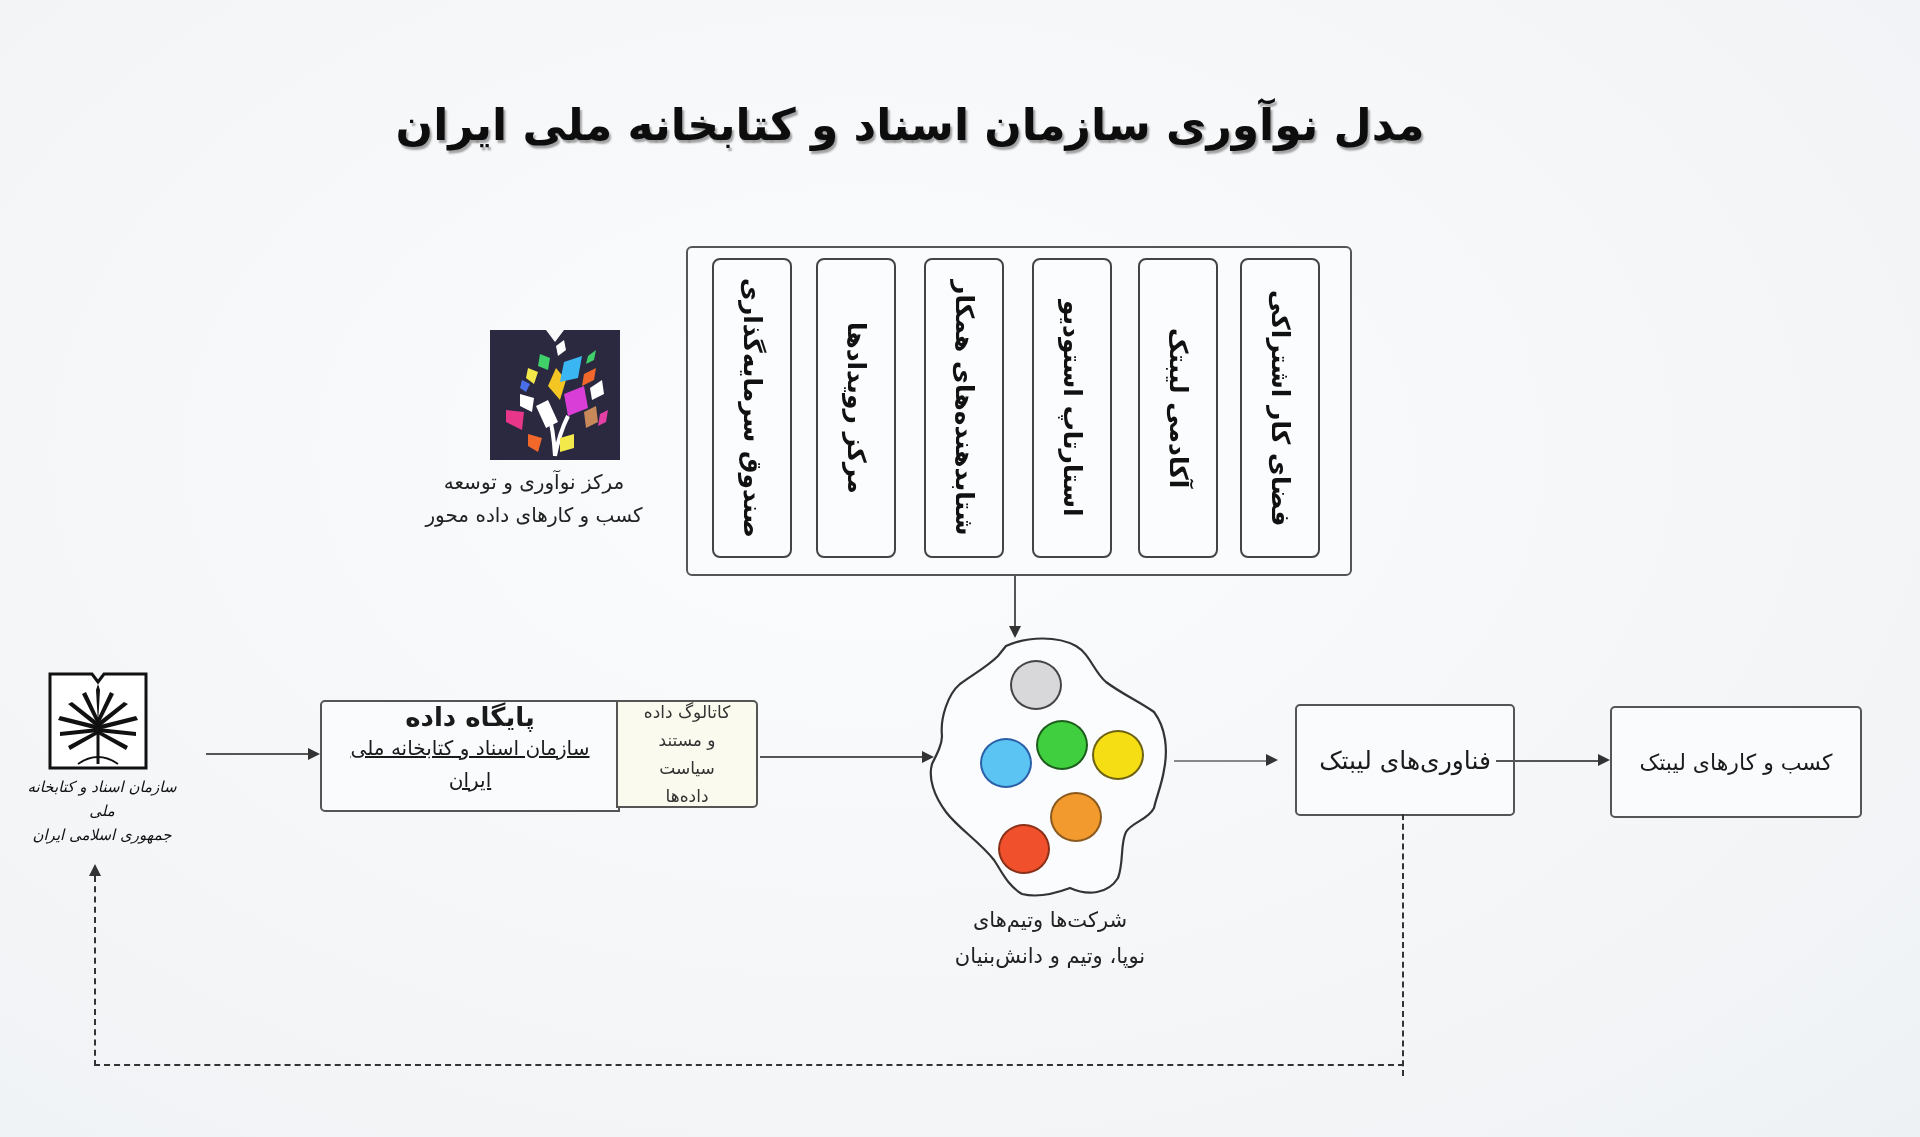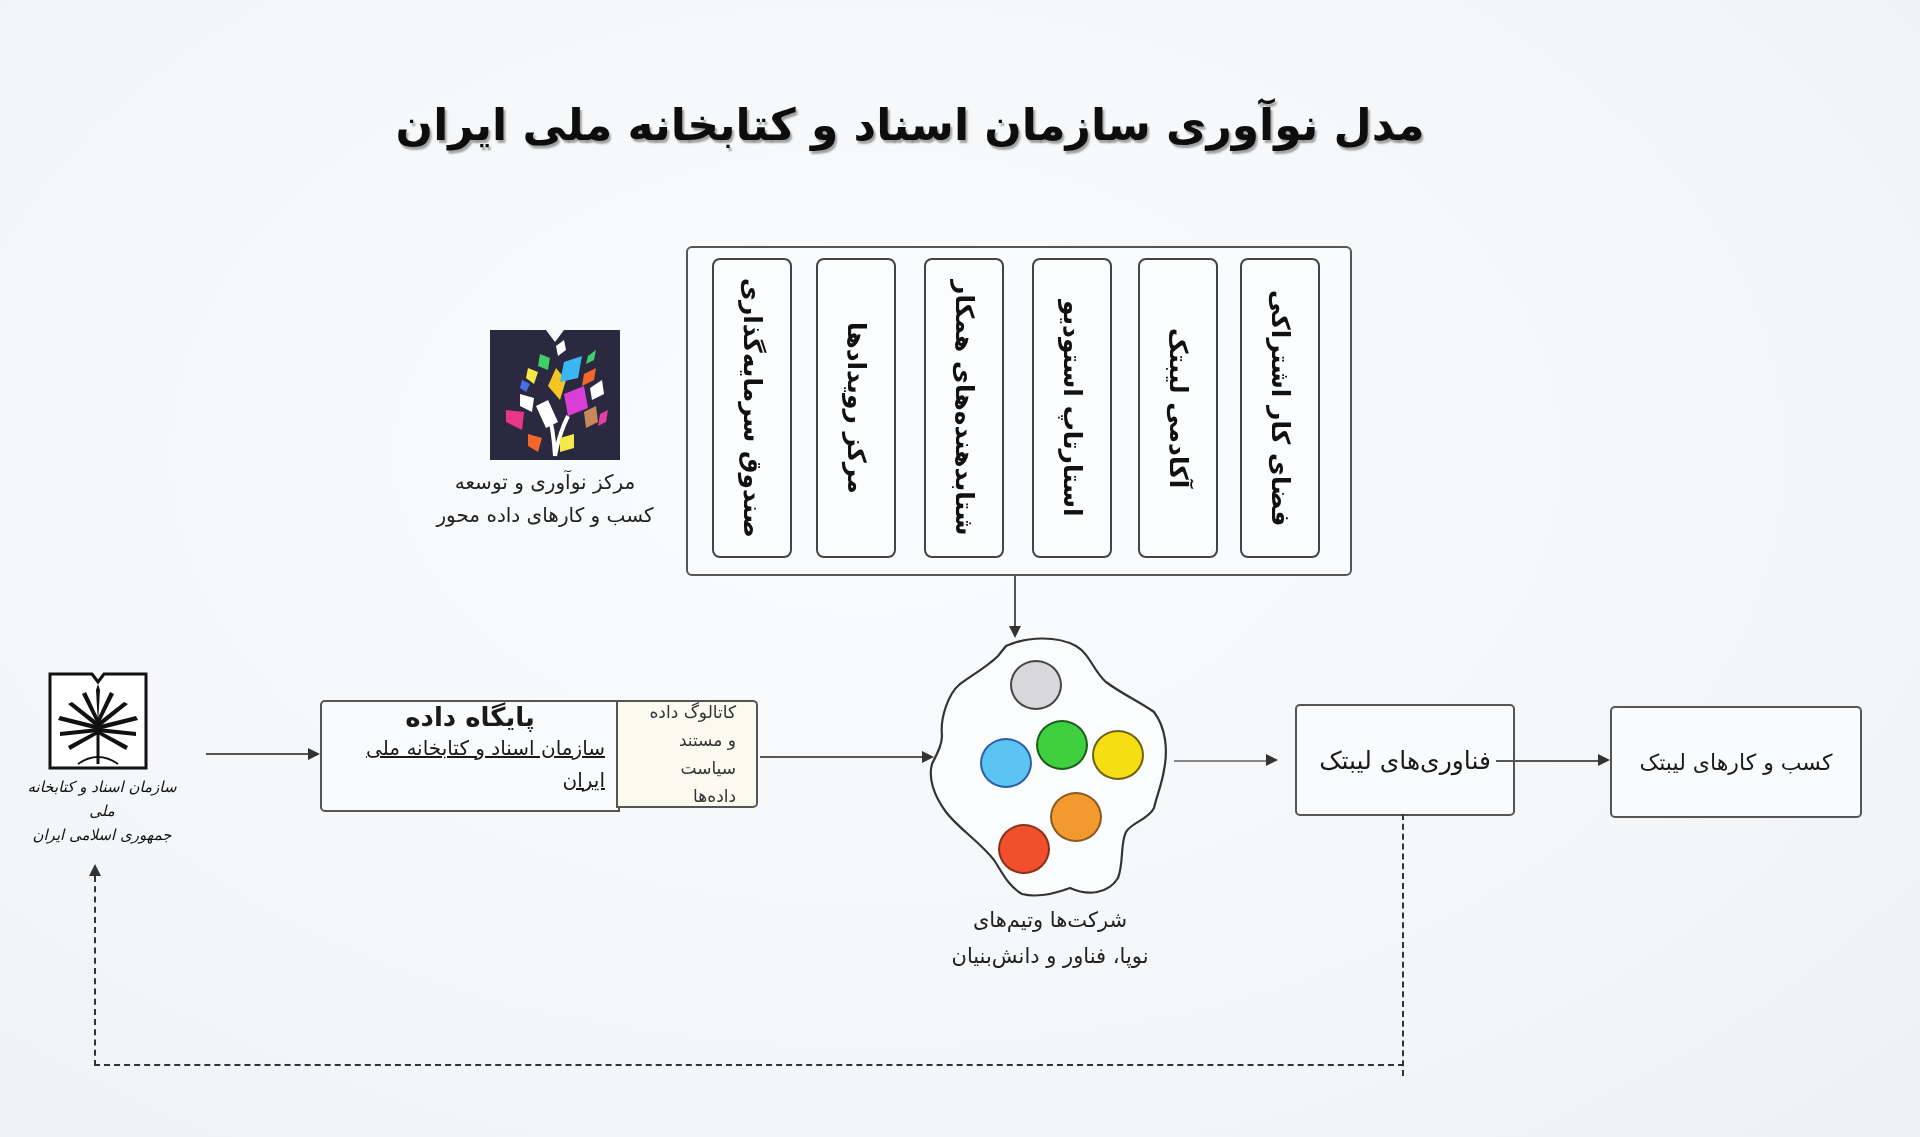--- a/index.html
+++ b/index.html
@@ -62,21 +62,21 @@
   .arrow-u {
     width: 0; height: 0;
     border-left: 6px solid transparent; border-right: 6px solid transparent;
     border-bottom: 12px solid #333;
   }
 
   
   .box {
     border: 2px solid #555; border-radius: 5px; background: #fafbfc;
     display: flex; align-items: center; justify-content: center;
-    text-align: right; direction: rtl;
+    text-align: center; direction: rtl;
   }
   .db-box {
     left: 320px; top: 700px; width: 296px; height: 108px;
     flex-direction: column; border-radius: 5px 0 0 5px;
   }
   .db-title { font-size: 26px; font-weight: 800; line-height: 30px; margin-top: -14px; }
   .db-sub { font-size: 20px; line-height: 32px; width: 270px; text-decoration: underline; }
   .catalog-box {
     left: 616px; top: 700px; width: 142px; height: 108px;
     background: #fbfaee; border-radius: 0 5px 5px 0;
@@ -88,21 +88,21 @@
     margin-left: 17px;
   }
   .biz-box {
     left: 1610px; top: 706px; width: 248px; height: 108px;
     font-size: 22px;
   }
 
   .caption {
     text-align: center; direction: rtl; color: #222;
   }
-  .innov-caption { left: 420px; top: 466px; width: 250px; font-size: 20px; line-height: 33px; }
+  .innov-caption { left: 409px; top: 466px; width: 250px; font-size: 20px; line-height: 33px; }
   .startup-caption { left: 920px; top: 902px; width: 260px; font-size: 21px; line-height: 36px; }
   .org-caption {
     left: 22px; top: 775px; width: 160px; font-size: 15px; line-height: 24px;
     font-style: italic; font-family: "DejaVu Serif", serif; color: #111;
   }
 
   
   .innov-logo { left: 488px; top: 328px; width: 134px; height: 134px; }
   .org-logo { left: 48px; top: 672px; width: 100px; height: 98px; }
   .blob { left: 918px; top: 632px; width: 260px; height: 270px; }
@@ -213,21 +213,21 @@
     </svg>
     <div class="abs" style="left: 92px; top: 28px; width: 48px; height: 46px; border-radius: 50%; border: 2px solid rgb(68, 68, 68); background: rgb(216, 216, 218);" title="gray"></div>
     <div class="abs" style="left: 62px; top: 106px; width: 48px; height: 46px; border-radius: 50%; border: 2px solid rgb(42, 95, 168); background: rgb(91, 196, 242);"></div>
     <div class="abs" style="left: 118px; top: 88px; width: 48px; height: 46px; border-radius: 50%; border: 2px solid rgb(29, 92, 29); background: rgb(63, 207, 63);"></div>
     <div class="abs" style="left: 174px; top: 98px; width: 48px; height: 46px; border-radius: 50%; border: 2px solid rgb(109, 97, 18); background: rgb(245, 223, 20);"></div>
     <div class="abs" style="left: 132px; top: 160px; width: 48px; height: 46px; border-radius: 50%; border: 2px solid rgb(138, 90, 32); background: rgb(242, 154, 46);"></div>
     <div class="abs" style="left: 80px; top: 192px; width: 48px; height: 46px; border-radius: 50%; border: 2px solid rgb(138, 48, 24); background: rgb(240, 80, 44);"></div>
   </div>
   <div class="abs caption startup-caption">
     <div>شرکت‌ها وتیم‌های</div>
-    <div>نوپا، فناور و دانش‌بنیان</div>
+    <div>نوپا، وتیم و دانش‌بنیان</div>
   </div>
 
   <div class="abs line-h" style="left:1174px; top:760px; width:94px; border-top-color:#888;"></div>
   <div class="abs arrow-r" style="left:1266px; top:754px;"></div>
 
   <div class="abs box tech-box">
     <span>فناوری‌های لیبتک</span>
   </div>
 
   <div class="abs line-h" style="left:1496px; top:760px; width:102px;"></div>

